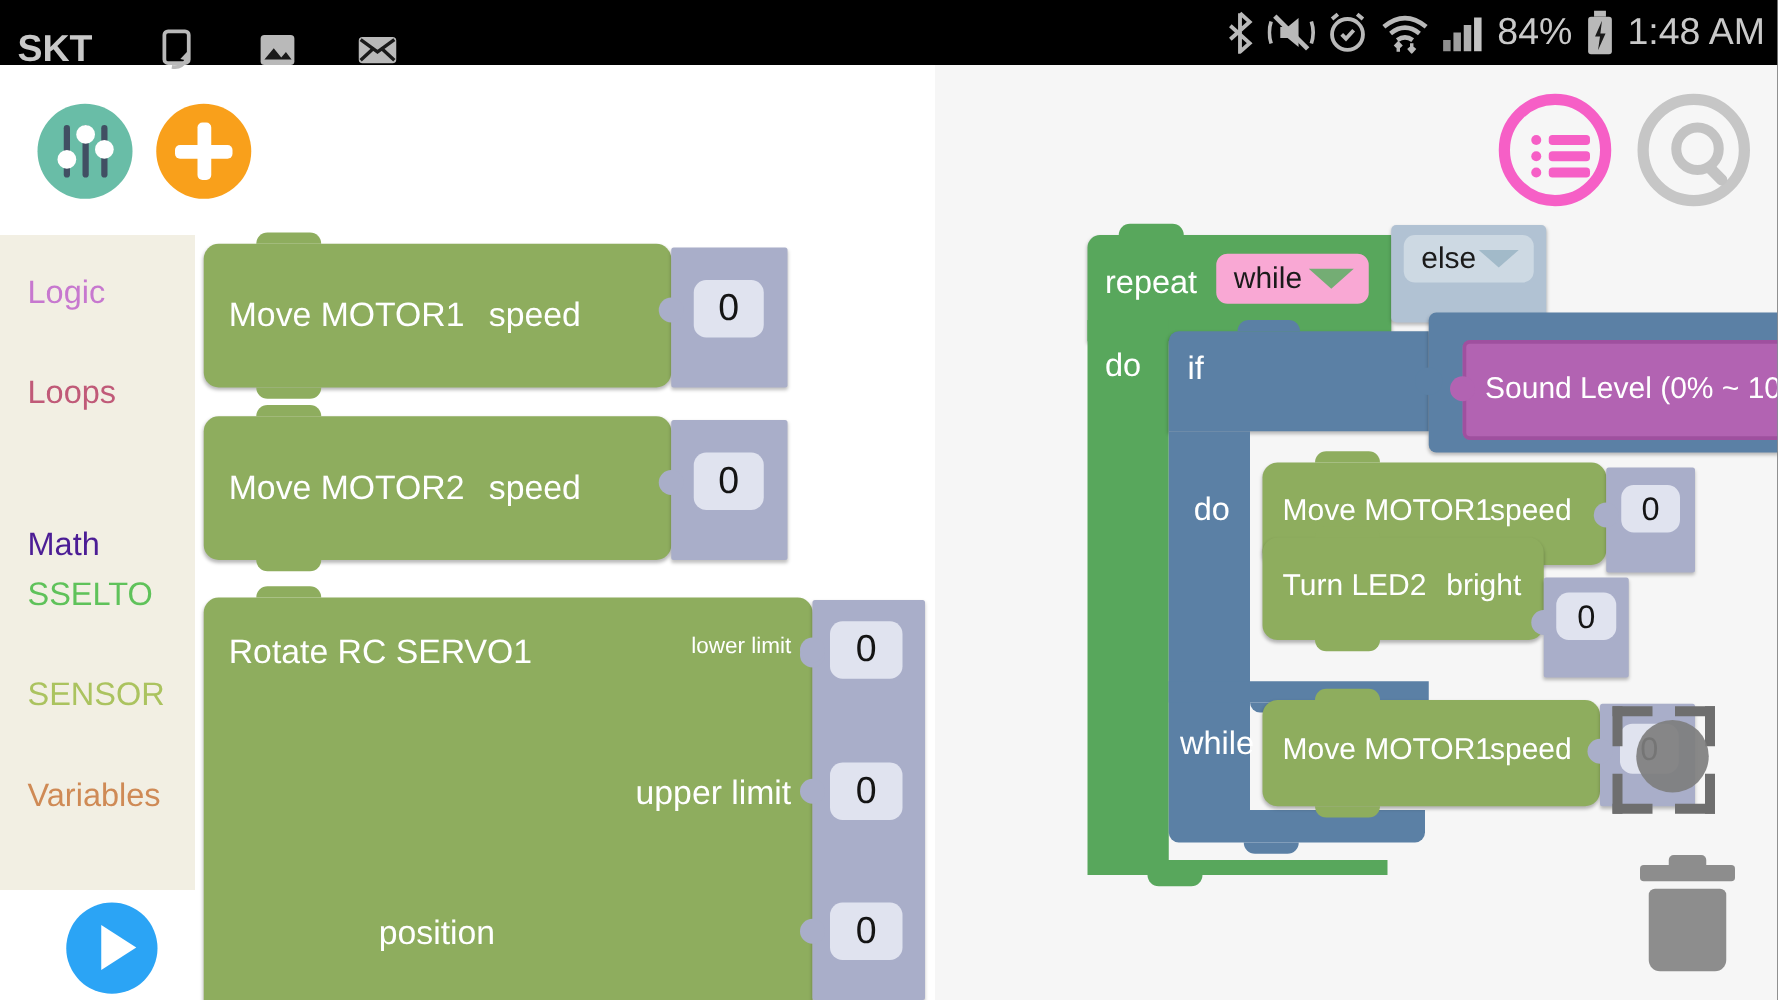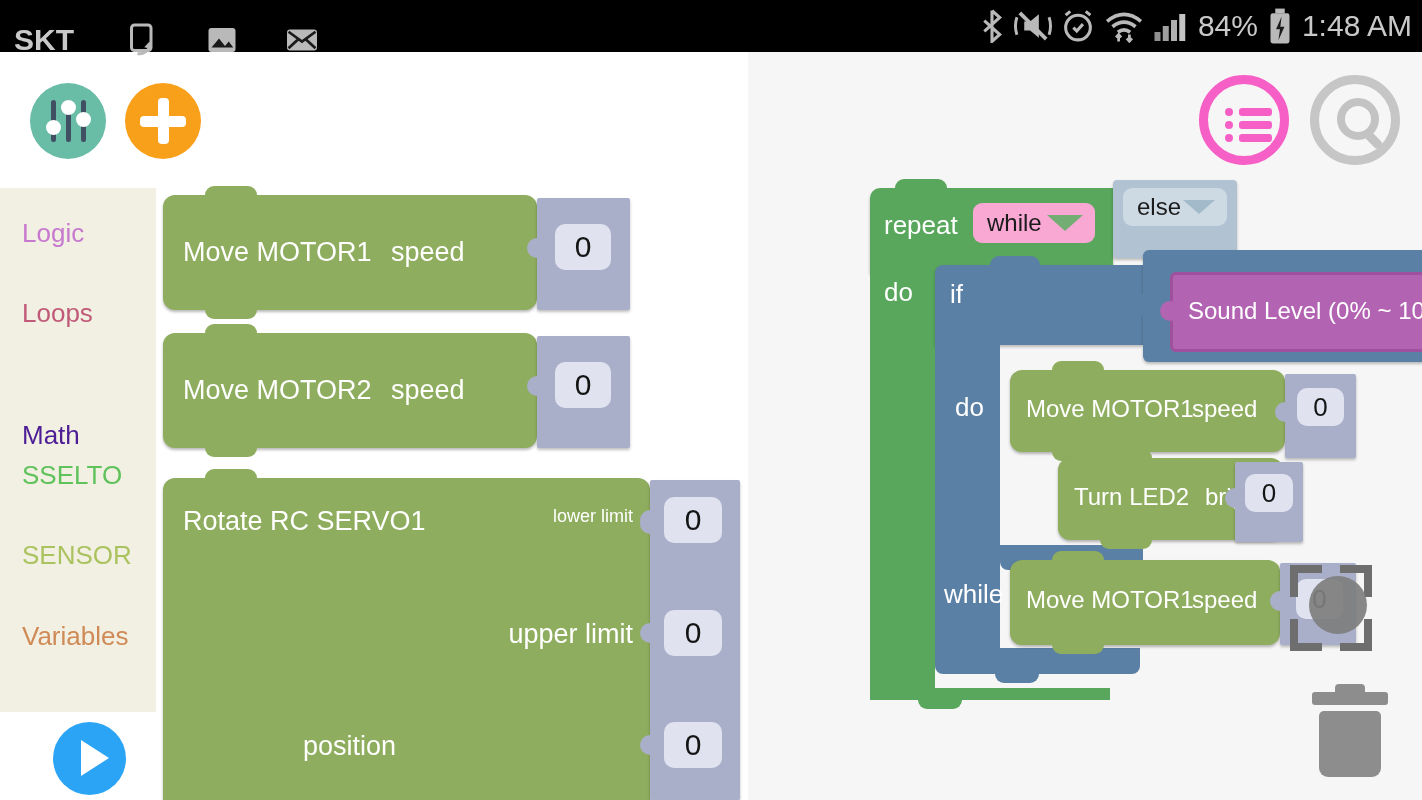--- a/index.html
+++ b/index.html
@@ -249,21 +249,21 @@
   <span class="abs bump-d logicblue" style="left:995px;top:674px;width:44px;height:9px;"></span>
 
   <div class="stmt olive" style="left:1010px;top:370px;width:275px;height:82px;">
     <span class="blk-label" style="left:16px;top:25px;font-size:24px;">Move MOTOR1</span>
     <span class="blk-label" style="left:182px;top:25px;font-size:24px;">speed</span>
   </div>
   <div class="val" style="left:1285px;top:374px;width:71px;height:84px;--tt:28px;">
     <div class="field" style="left:12px;top:14px;width:47px;height:38px;font-size:26px;">0</div>
   </div>
 
-  <div class="stmt olive" style="left:1010px;top:458px;width:225px;height:82px;margin-left:48px;">
+  <div class="stmt olive" style="left:1010px;top:430px;width:225px;height:82px;">
     <span class="blk-label" style="left:16px;top:25px;font-size:24px;">Turn LED2</span>
     <span class="blk-label" style="left:147px;top:25px;font-size:24px;">bright</span>
   </div>
   <div class="val" style="left:1235px;top:462px;width:68px;height:80px;--tt:26px;">
     <div class="field" style="left:10px;top:12px;width:48px;height:38px;font-size:26px;">0</div>
   </div>
 
   <div class="stmt olive" style="left:1010px;top:560px;width:270px;height:85px;">
     <span class="blk-label" style="left:16px;top:26px;font-size:24px;">Move MOTOR1</span>
     <span class="blk-label" style="left:182px;top:26px;font-size:24px;">speed</span>

